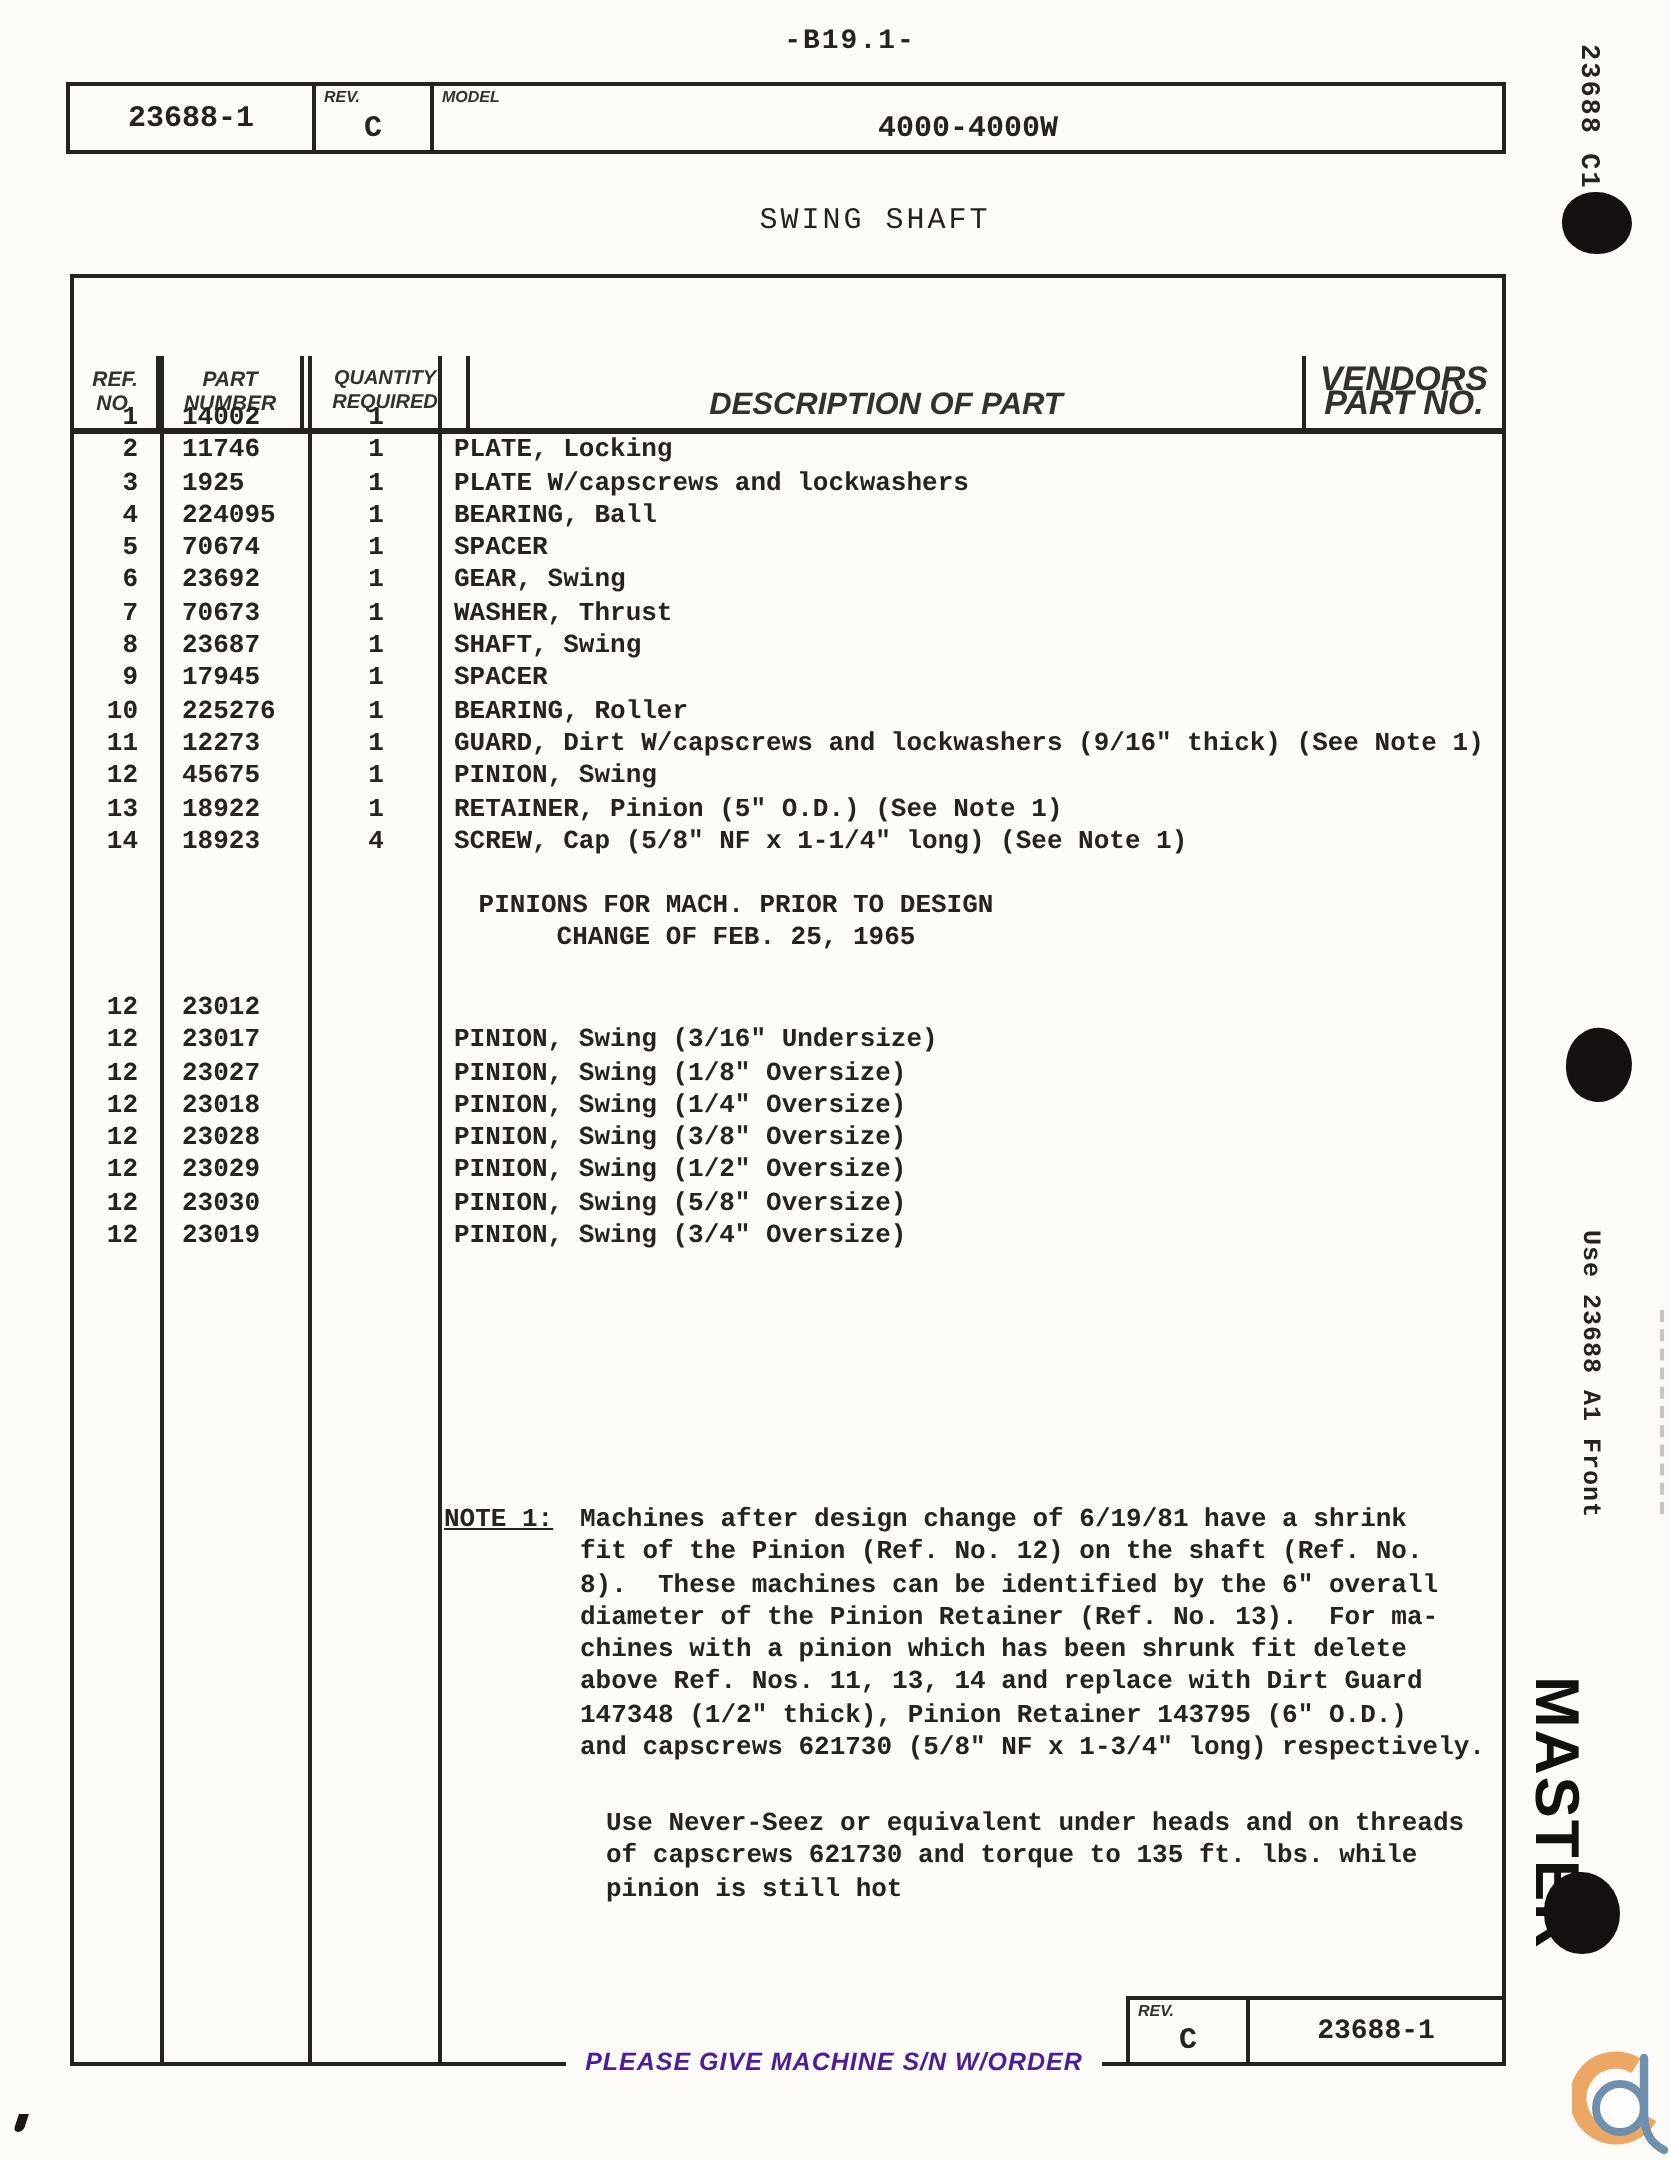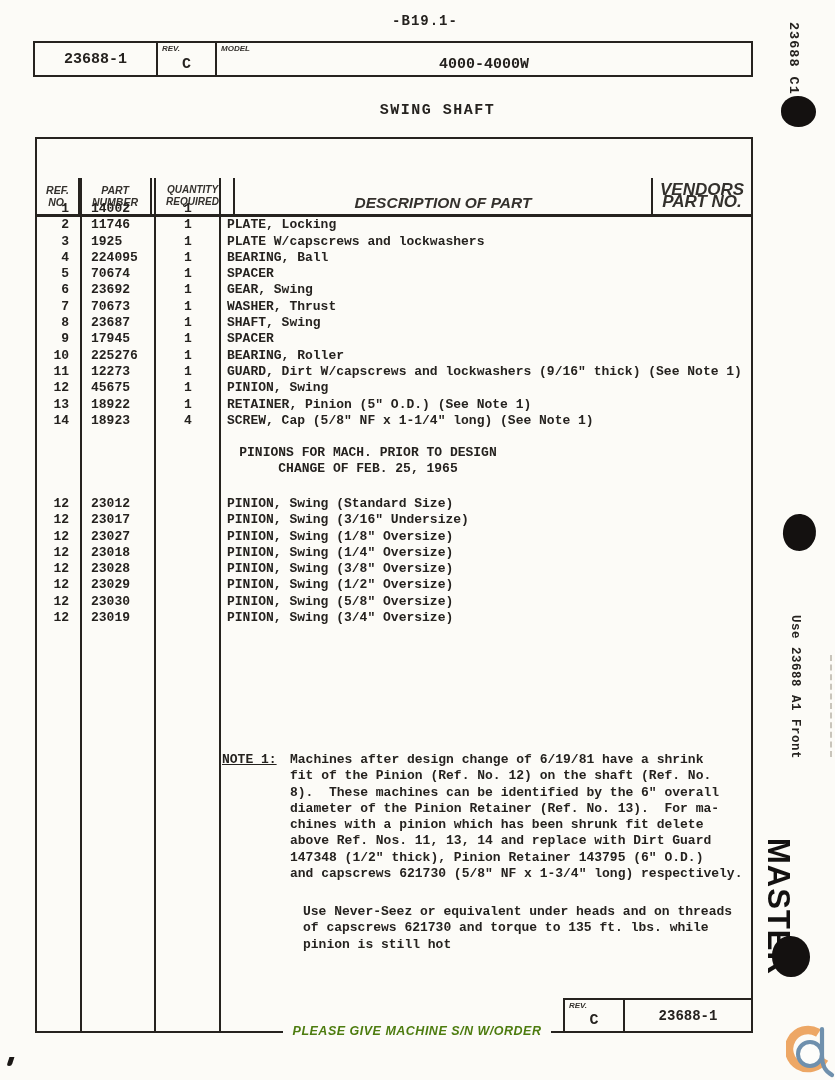--- a/index.html
+++ b/index.html
@@ -19,21 +19,21 @@
     border:2px solid #26231f;display:flex;box-sizing:border-box;background:#fcfbf7;}
   .tb-cell{position:relative;box-sizing:border-box;height:100%;}
   .tb-partno{width:123px;border-right:2px solid #26231f;display:flex;align-items:center;justify-content:center;
     font-size:15px;font-weight:bold;}
   .tb-rev{width:59px;border-right:2px solid #26231f;}
   .tb-model{flex:1;}
   .tb-small{position:absolute;top:1px;left:4px;font-size:8px;}
   .tb-val{position:absolute;left:0;right:0;bottom:2px;text-align:center;font-size:15px;font-weight:bold;}
 
   .subtitle{position:absolute;top:102px;left:40px;width:795px;text-align:center;
-    font-size:15px;font-weight:bold;letter-spacing:1.5px;}
+    font-size:15px;font-weight:normal;letter-spacing:1.5px;}
 
   
   .main-table{position:absolute;left:35px;top:137px;width:718px;height:896px;
     border:2px solid #26231f;box-sizing:border-box;background:#fcfbf7;}
   .thead{position:absolute;left:0;top:0;right:0;height:39px;border-bottom:3px solid #26231f;
     display:flex;box-sizing:border-box;margin-top:39px;}
   .th{box-sizing:border-box;height:100%;display:flex;align-items:center;justify-content:center;
     font-size:10.5px;line-height:12px;white-space:pre-line;text-align:center;}
   .th-ref{width:43px;border-right:2px solid #26231f;}
   .th-part{width:72px;border-right:2px solid #26231f;}
@@ -62,21 +62,21 @@
   .note-body{white-space:pre;width:470px;}
   .note-para2{position:absolute;left:266px;top:765px;white-space:pre;font-size:13px;font-weight:bold;line-height:16.3px;}
 
   
   .bottom-box{position:absolute;right:0;bottom:0;width:188px;height:33px;border:2px solid #26231f;
     border-right:none;border-bottom:none;display:flex;box-sizing:border-box;background:#fcfbf7;}
   .bb-rev{position:relative;width:60px;border-right:2px solid #26231f;box-sizing:border-box;}
   .bb-num{flex:1;display:flex;align-items:center;justify-content:center;font-size:14px;font-weight:bold;}
 
   .footer-note{position:absolute;left:160px;bottom:-9px;width:440px;text-align:center;}
-  .footer-note span{background:#fcfbf7;padding:0 10px;font-size:12.5px;letter-spacing:0.5px;color:#4d7c0f;}
+  .footer-note span{background:#fcfbf7;padding:0 10px;font-size:12.5px;letter-spacing:0.5px;color:#4c1d95;}
 
   
   .vtext{writing-mode:vertical-rl;text-orientation:mixed;position:absolute;
     font-weight:bold;white-space:nowrap;}
   .stamp-top{left:786px;top:22px;font-size:13.5px;letter-spacing:1px;}
   .use-note{left:788px;top:615px;font-size:12.5px;letter-spacing:0.5px;}
   .master{left:760px;top:838px;font-family:"Liberation Sans","DejaVu Sans",sans-serif;
     font-size:31px;letter-spacing:1px;color:#131110;font-weight:bold;}
   .dot{position:absolute;background:#141110;border-radius:48% 52% 50% 50%;}
   .dot-1{left:781px;top:96px;width:35px;height:31px;}
@@ -215,21 +215,20 @@
     <div class="section-heading mono">
       <div>PINIONS FOR MACH. PRIOR TO DESIGN</div>
       <div>CHANGE OF FEB. 25, 1965</div>
     </div>
 
     <div class="rows rows-pinion" id="rows-pinion">
         <div class="trow">
           <div class="tcell tcell-ref">12</div>
           <div class="tcell tcell-part">23012</div>
           <div class="tcell tcell-qty"></div>
-          <div class="tcell tcell-desc">PINION, Swing (Standard Size)</div>
         </div>
         <div class="trow">
           <div class="tcell tcell-ref">12</div>
           <div class="tcell tcell-part">23017</div>
           <div class="tcell tcell-qty"></div>
           <div class="tcell tcell-desc">PINION, Swing (3/16" Undersize)</div>
         </div>
         <div class="trow">
           <div class="tcell tcell-ref">12</div>
           <div class="tcell tcell-part">23027</div>

